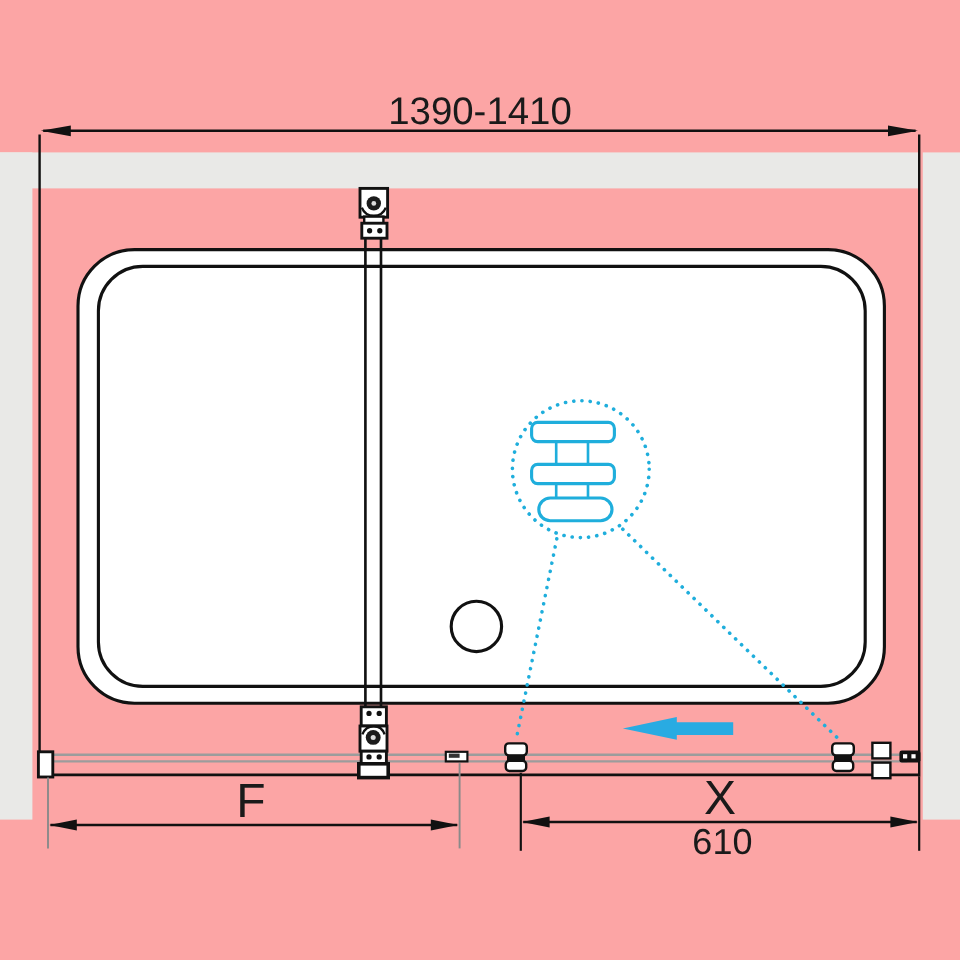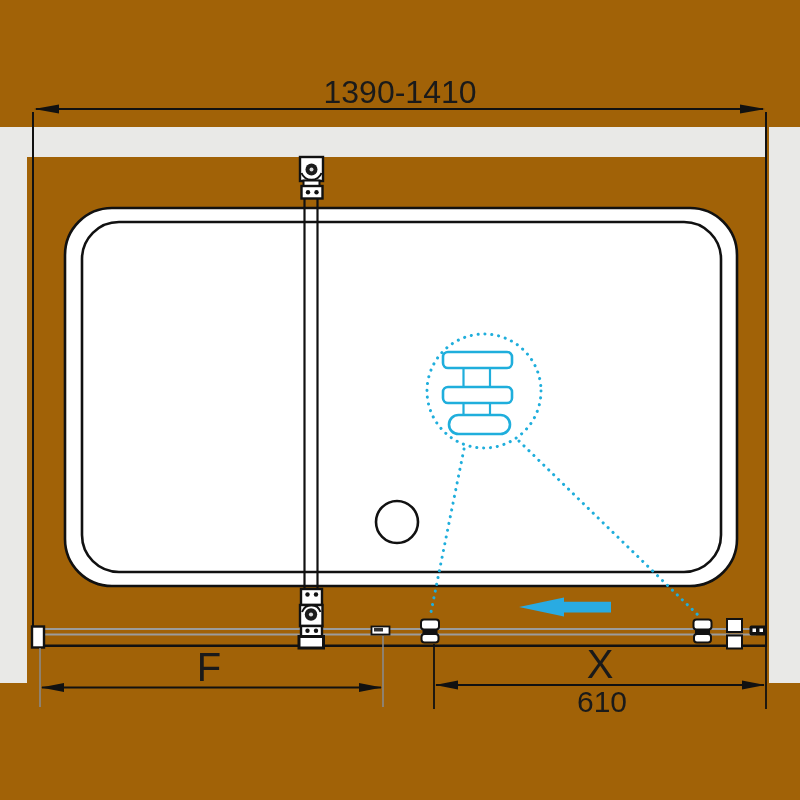--- a/index.html
+++ b/index.html
@@ -1,19 +1,19 @@
 <!DOCTYPE html>
 <html><head>
 <meta charset="utf-8">
 <style>
   html,body{margin:0;padding:0;background:#ffffff;}
   .stage{
     position:relative;
     width:800px;height:800px;
-    background:#a16207;
+    background:#fca5a5;
     font-family:"Liberation Sans", sans-serif;
     overflow:hidden;
   }
   svg text{
     font-family:"Liberation Sans", sans-serif;
     fill:#1a1a1a;
   }
   .dim-label{font-size:32px;}
   .panel-label{font-size:40px;}
   .value-label{font-size:30px;}

